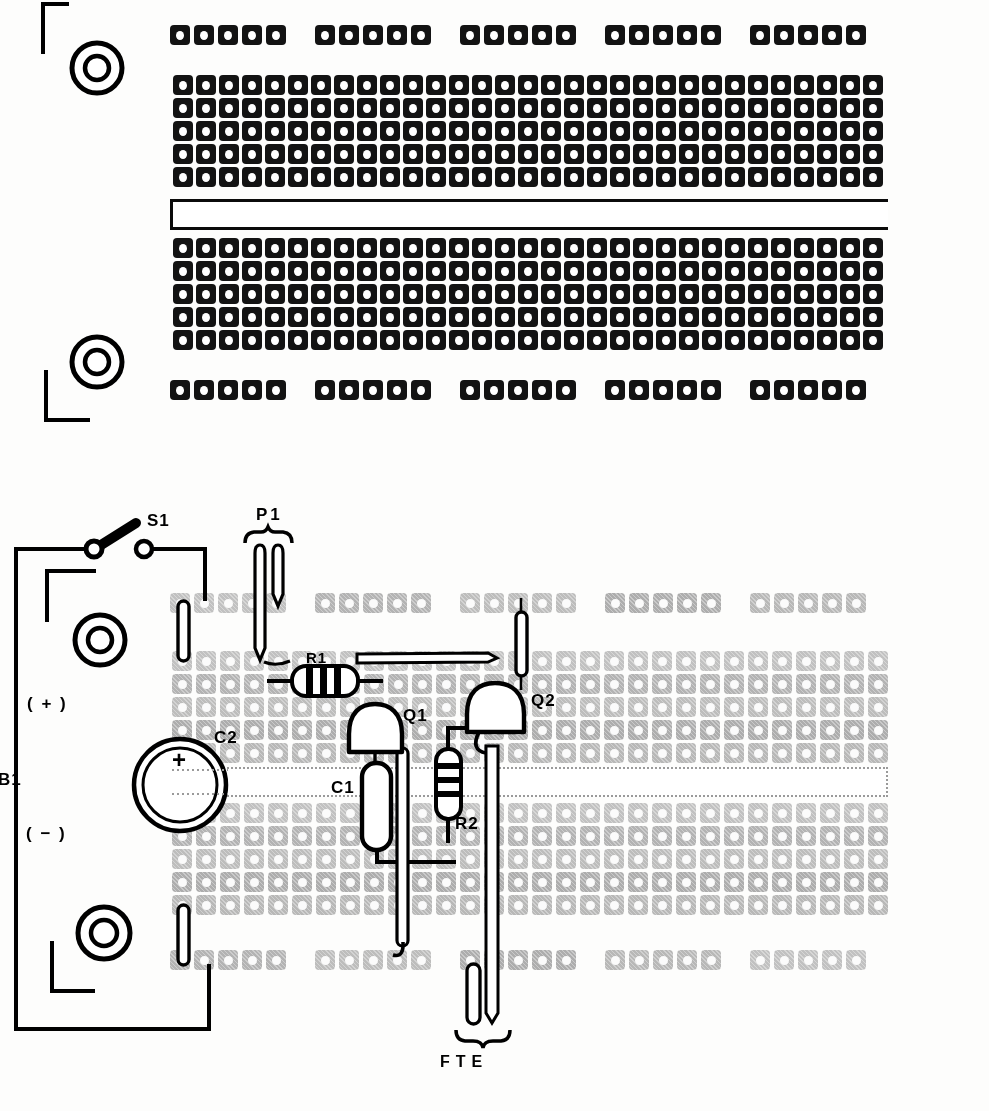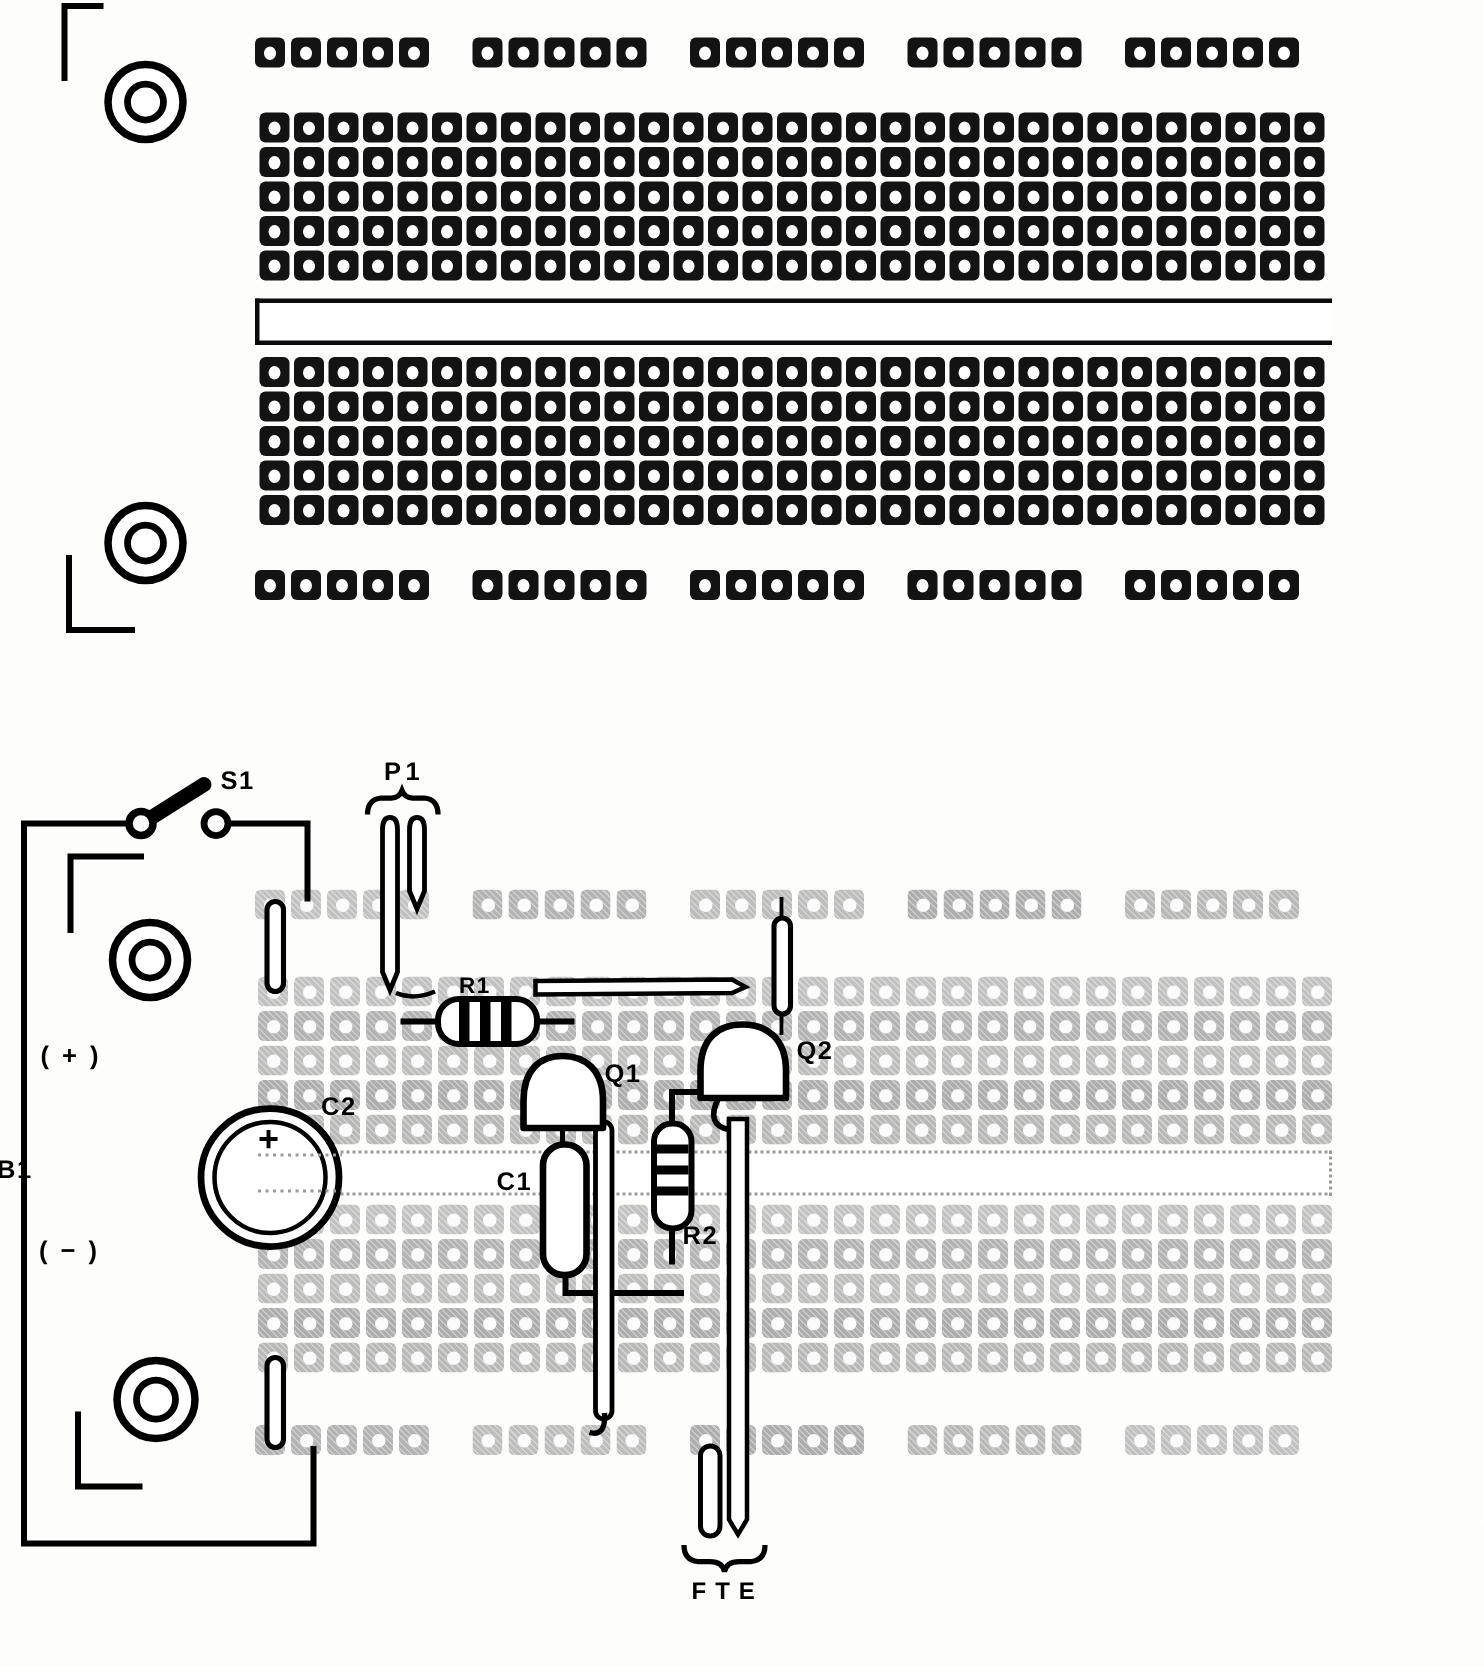--- a/index.html
+++ b/index.html
@@ -34,21 +34,21 @@
   #lbl-r1{left:306px;top:650px;font-size:15px;}
   #lbl-q1{left:403px;top:707px;}
   #lbl-q2{left:531px;top:692px;}
   #lbl-c1{left:331px;top:779px;}
   #lbl-c2{left:214px;top:729px;}
   #lbl-r2{left:455px;top:815px;}
   #lbl-b1{left:-2px;top:771px;}
   #lbl-plus{left:27px;top:695px;letter-spacing:2px;}
   #lbl-minus{left:26px;top:825px;letter-spacing:2px;}
   #lbl-cap-plus{left:172px;top:748px;font-size:24px;}
-  #lbl-fte{left:461px;top:1054px;font-size:16px;letter-spacing:6px;}
+  #lbl-fte{left:440px;top:1054px;font-size:16px;letter-spacing:6px;}
 </style>
 </head>
 <body>
 
 <div id="canvas">
 
   <div id="board-top">
       <span class="hole black" style="left: 170px; top: 25px; width: 20px; height: 20px;"></span>
       <span class="hole black" style="left: 194px; top: 25px; width: 20px; height: 20px;"></span>
       <span class="hole black" style="left: 218px; top: 25px; width: 20px; height: 20px;"></span>

